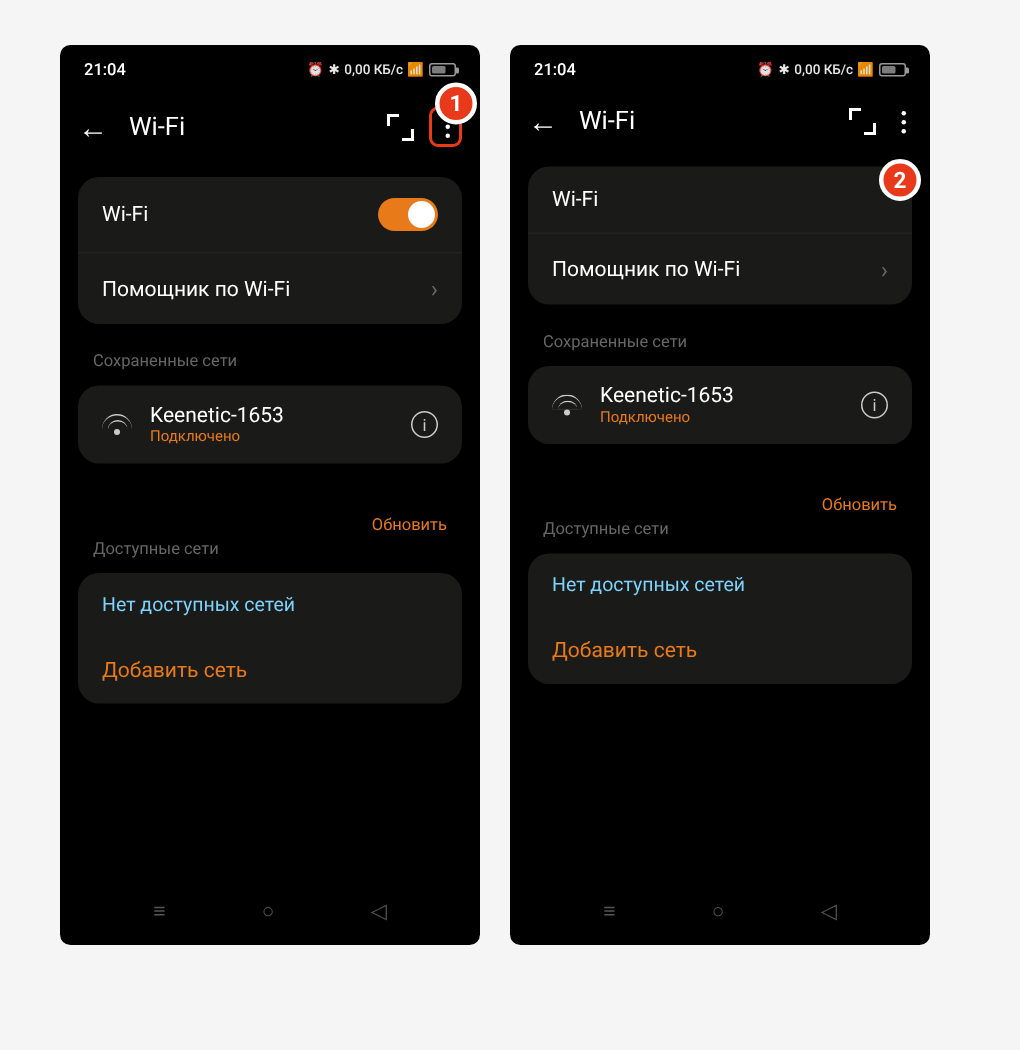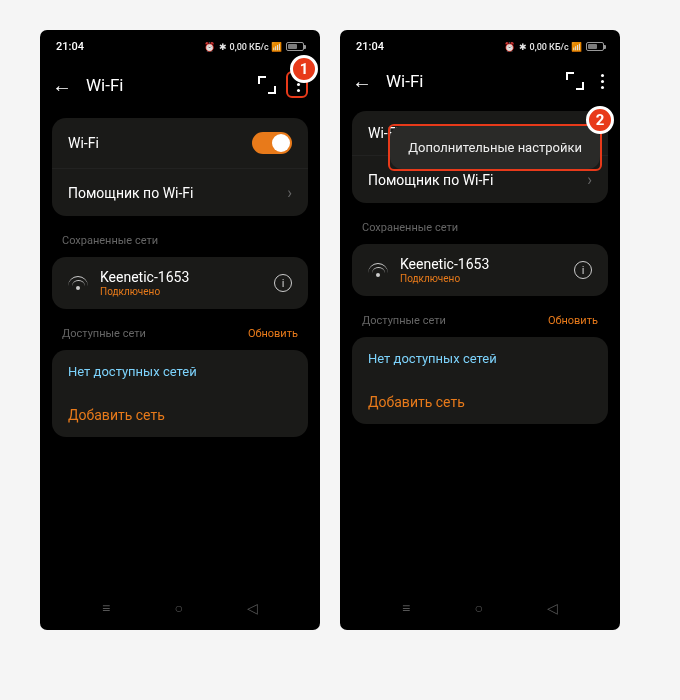--- a/index.html
+++ b/index.html
@@ -97,21 +97,21 @@
       width: 18px; height: 18px; background: #fff; border-radius: 50%;
     }
     .chevron { color: #666; font-size: 16px; }
     .section-label {
       font-size: 11px; color: #666; padding: 14px 22px 6px;
     }
     .section-header {
       display: flex; justify-content: space-between; align-items: center;
       padding: 14px 22px 6px;
     }
-    .section-header .label { font-size: 11px; color: #666; }
+    .section-header .label { font-size: 11px; color: #666; margin-top: 32px; }
     .refresh-link { font-size: 11px; color: #e87a1a; }
     .network-row {
       display: flex; align-items: center; gap: 12px;
       padding: 12px 16px;
     }
     .wifi-icon {
       width: 20px; height: 14px; position: relative;
       display: flex; align-items: flex-end; justify-content: center;
     }
     .wifi-icon span {
@@ -245,21 +245,20 @@
       <div class="more-dots" style="padding:2px 7px;">
           <span></span>
           <span></span>
           <span></span>
         </div>
     </div>
   </div>
 
   <div class="highlight-box" style="position:absolute; top:94px; right:18px; z-index:6;">
     <div class="callout c2">2</div>
-    <div class="popup" style="position:static;">Дополнительные настройки</div>
   </div>
 
   <div class="card">
     <div class="row">
       <span>Wi-Fi</span>
       <span style="width:40px"></span>
     </div>
     <div class="row">
       <span>Помощник по Wi-Fi</span>
       <span class="chevron">›</span>

